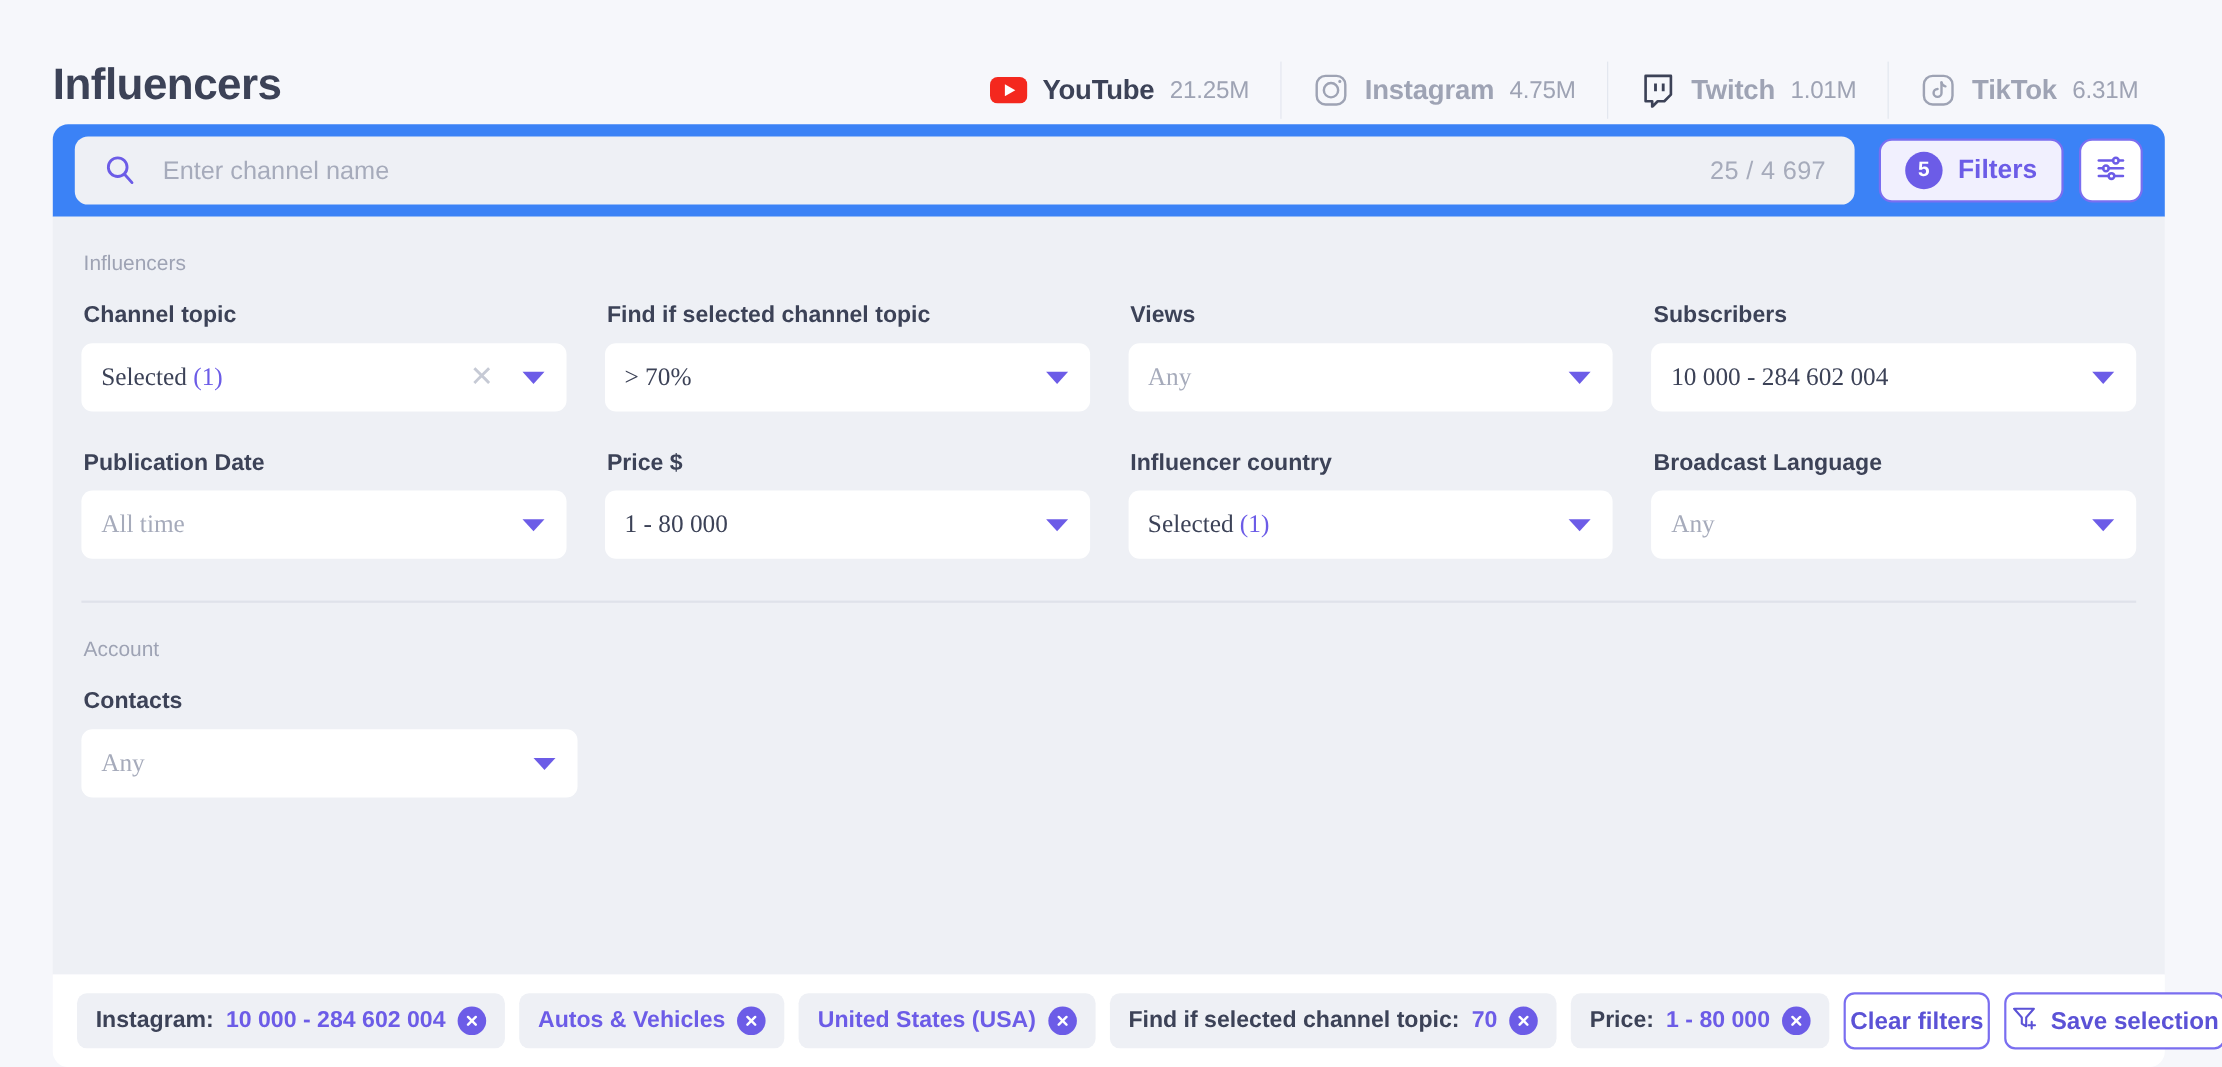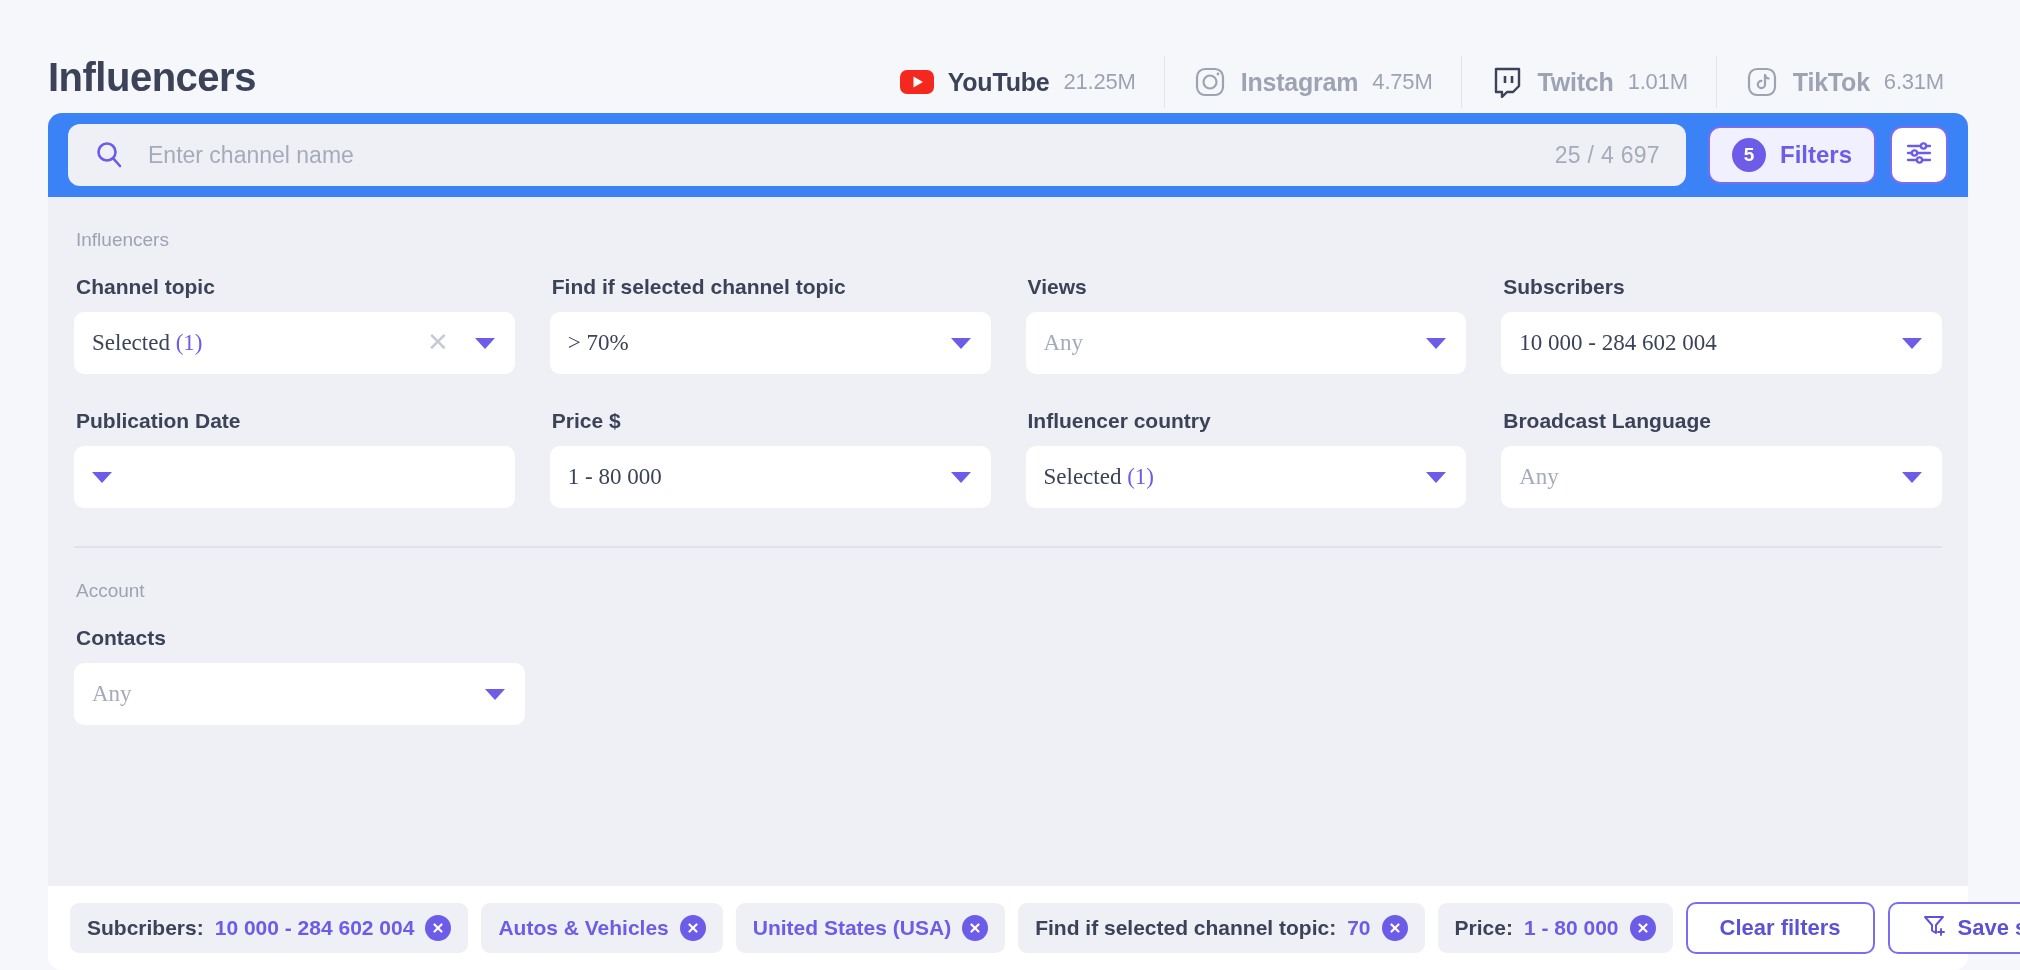--- a/index.html
+++ b/index.html
@@ -260,21 +260,21 @@
   }
 
   .btn-outline {
     height: 52px;
     border: 2px solid #7a6ef0;
     border-radius: 10px;
     background: #ffffff;
     display: flex;
     align-items: center;
     gap: 12px;
-    padding: 0 32px;
+    padding: 0 4px;
     font-size: 22px;
     font-weight: bold;
     color: #5b52d6;
     white-space: nowrap;
     cursor: pointer;
   }
 </style>
 </head>
 <body>
 
@@ -402,20 +402,21 @@
       <div class="field-label">Subscribers</div>
       <div class="select-box">
         <span class="select-value">10 000 - 284 602 004</span>
         <span class="caret"></span>
       </div>
     </div>
 
     <div>
       <div class="field-label">Publication Date</div>
       <div class="select-box">
+        <span class="select-value placeholder">All time</span>
         <span class="caret"></span>
       </div>
     </div>
 
     <div>
       <div class="field-label">Price $</div>
       <div class="select-box">
         <span class="select-value">1 - 80 000</span>
         <span class="caret"></span>
       </div>
@@ -452,21 +453,21 @@
         </div>
       </div>
     </div>
   </div>
 
 </div>
 
 <div class="chips-bar">
 
   <div class="chip">
-    <span class="chip-key">Subcribers:</span>
+    <span class="chip-key">Instagram:</span>
     <span class="chip-val">10 000 - 284 602 004</span>
     <span class="chip-remove">
       <svg width="14" height="14" viewBox="0 0 14 14" stroke="#fff" stroke-width="2.2" stroke-linecap="round">
           <line x1="3.5" y1="3.5" x2="10.5" y2="10.5"></line>
           <line x1="10.5" y1="3.5" x2="3.5" y2="10.5"></line>
         </svg>
     </span>
   </div>
 
   <div class="chip">

